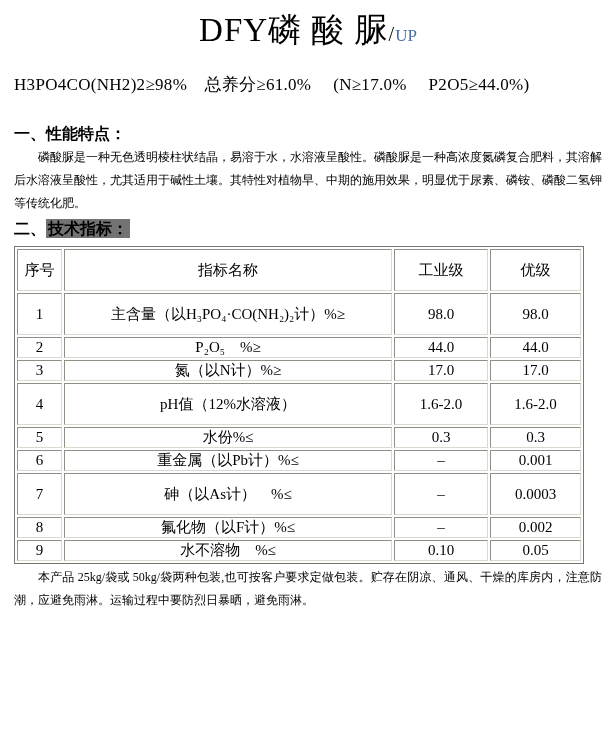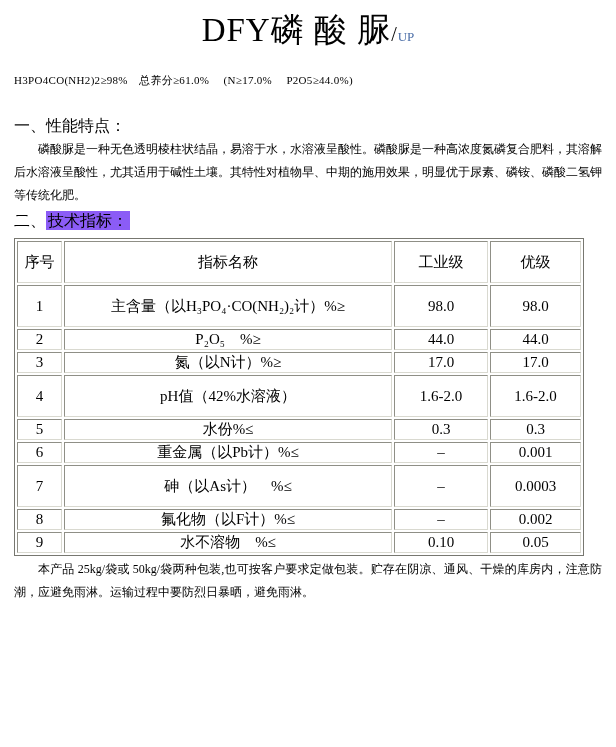--- a/index.html
+++ b/index.html
@@ -13,32 +13,32 @@
 
   .title {
     text-align:center;
     font-size:33px;
     font-weight:400;
     margin:2px 0 0 0;
     letter-spacing:1px;
     white-space:pre;
   }
   .title .suffix-slash { font-size:20px; }
-  .title .suffix-up { font-size:13px; letter-spacing:0;margin-top:6px; }
+  .title .suffix-up { font-size:17px; letter-spacing:0;margin-top:6px; }
 
   .spec-line {
     margin:20px 0 0 14px;
-    font-size:11px;
+    font-size:17px;
     white-space:pre-wrap;
     letter-spacing:0.3px;
   }
 
   .section-heading {
     font-size:16px;
-    font-weight:400;
+    font-weight:700;
     margin:3px 14px 0 14px;
     line-height:22px;
   }
   .section-heading.first { margin-top:27px; }
   .hl { padding:1px 2px; }
 
   .body-text {
     font-size:12px;
     line-height:23px;
     margin:1px 14px 0 14px;
@@ -79,21 +79,21 @@
 
 <div class="doc">
 
   <div class="title"><span>DFY磷 酸 脲</span><span class="suffix-slash">/</span><span class="suffix-up" style="color: rgb(74, 109, 167);">UP</span></div>
 
   <div class="spec-line">H3PO4CO(NH2)2≥98%　总养分≥61.0%　 (N≥17.0%　 P2O5≥44.0%)</div>
 
   <div class="section-heading first">一、性能特点：</div>
   <p class="body-text">磷酸脲是一种无色透明棱柱状结晶，易溶于水，水溶液呈酸性。磷酸脲是一种高浓度氮磷复合肥料，其溶解后水溶液呈酸性，尤其适用于碱性土壤。其特性对植物早、中期的施用效果，明显优于尿素、磷铵、磷酸二氢钾等传统化肥。</p>
 
-  <div class="section-heading"><span>二、</span><span class="hl" style="background: #8b5cf6;">技术指标：</span></div>
+  <div class="section-heading"><span>二、</span><span class="hl" style="background: #737373;">技术指标：</span></div>
 
   <table class="spec-table">
     <colgroup>
       <col class="c-no">
         <col class="c-name">
         <col class="c-ind">
         <col class="c-pre">
     </colgroup>
     <thead>
       <tr>
@@ -117,21 +117,21 @@
           <td>44.0</td>
         </tr>
         <tr>
           <td>3</td>
           <td>氮（以N计）%≥</td>
           <td>17.0</td>
           <td>17.0</td>
         </tr>
         <tr class="tall">
           <td>4</td>
-          <td>pH值（42%水溶液）</td>
+          <td>pH值（12%水溶液）</td>
           <td>1.6-2.0</td>
           <td>1.6-2.0</td>
         </tr>
         <tr>
           <td>5</td>
           <td>水份%≤</td>
           <td>0.3</td>
           <td>0.3</td>
         </tr>
         <tr>

